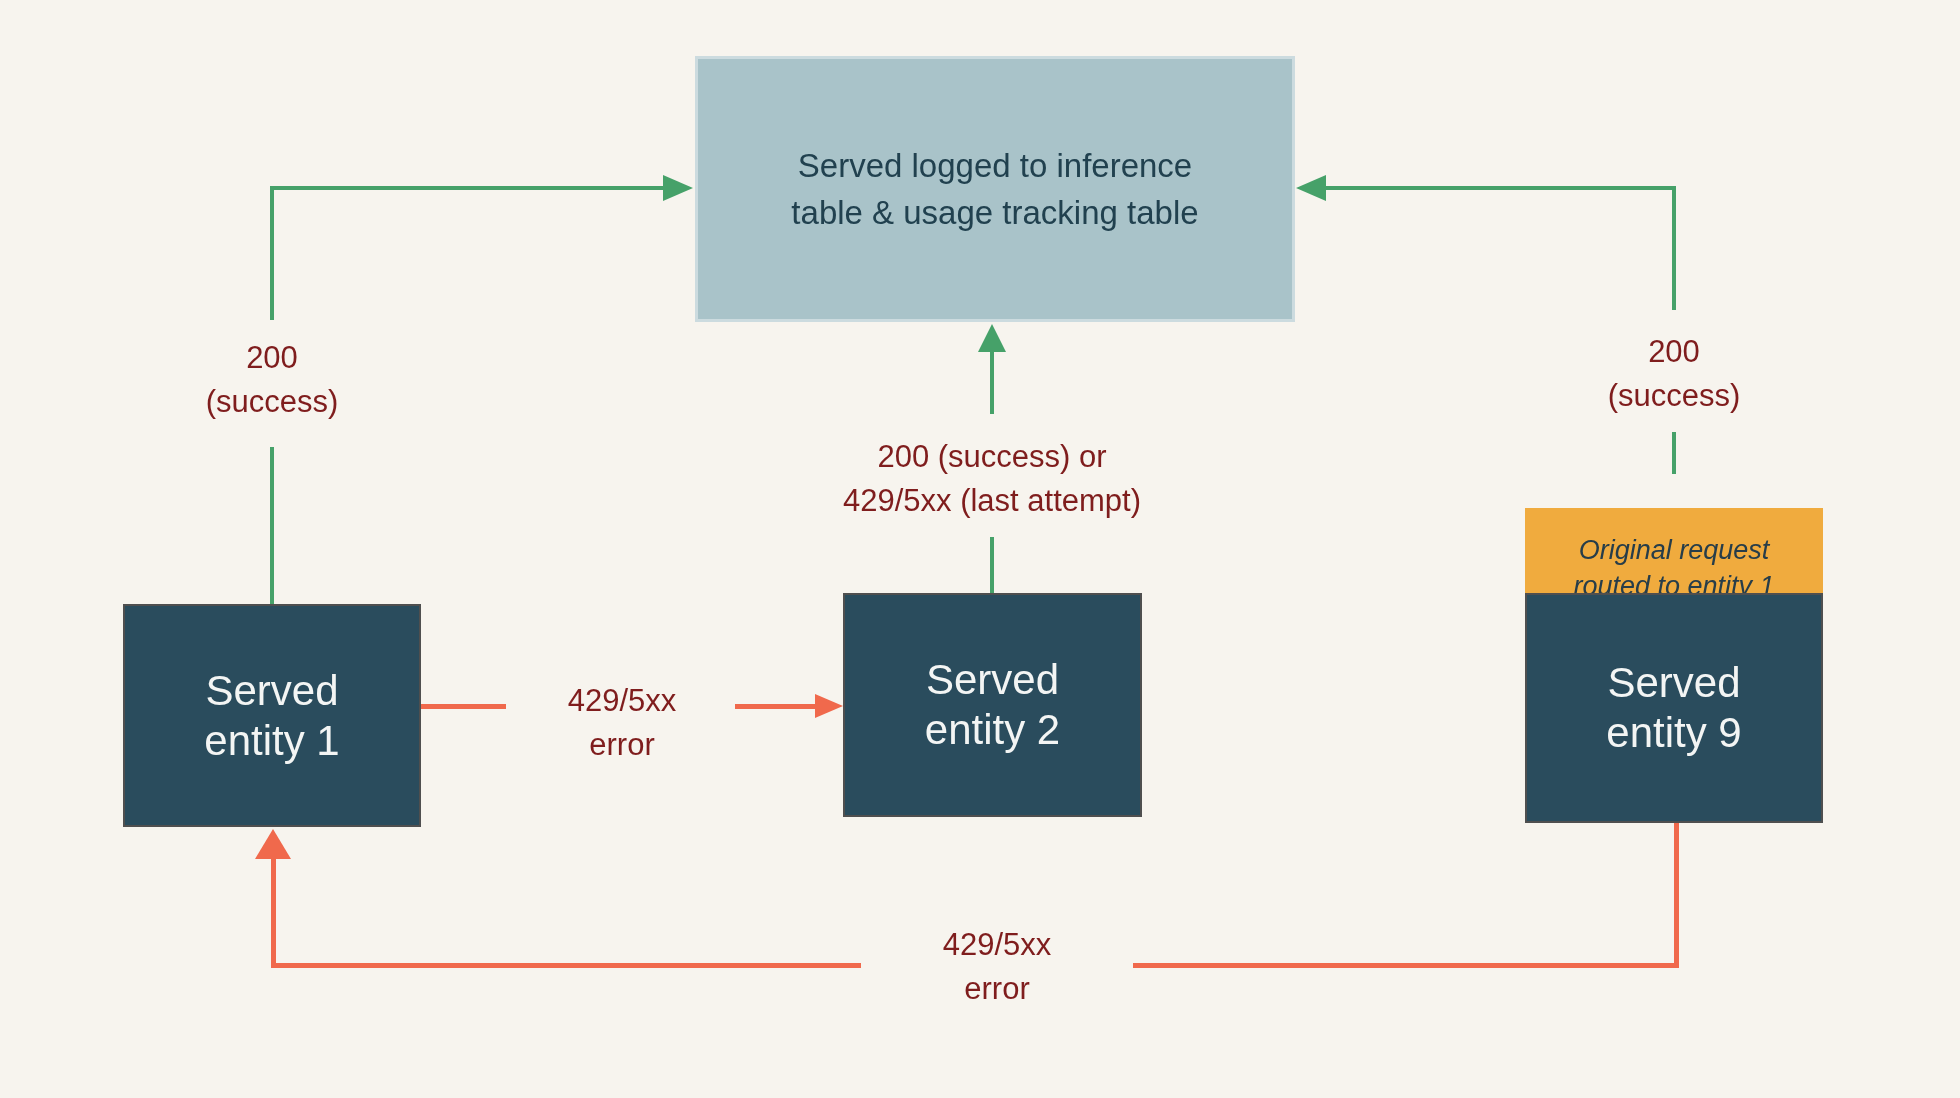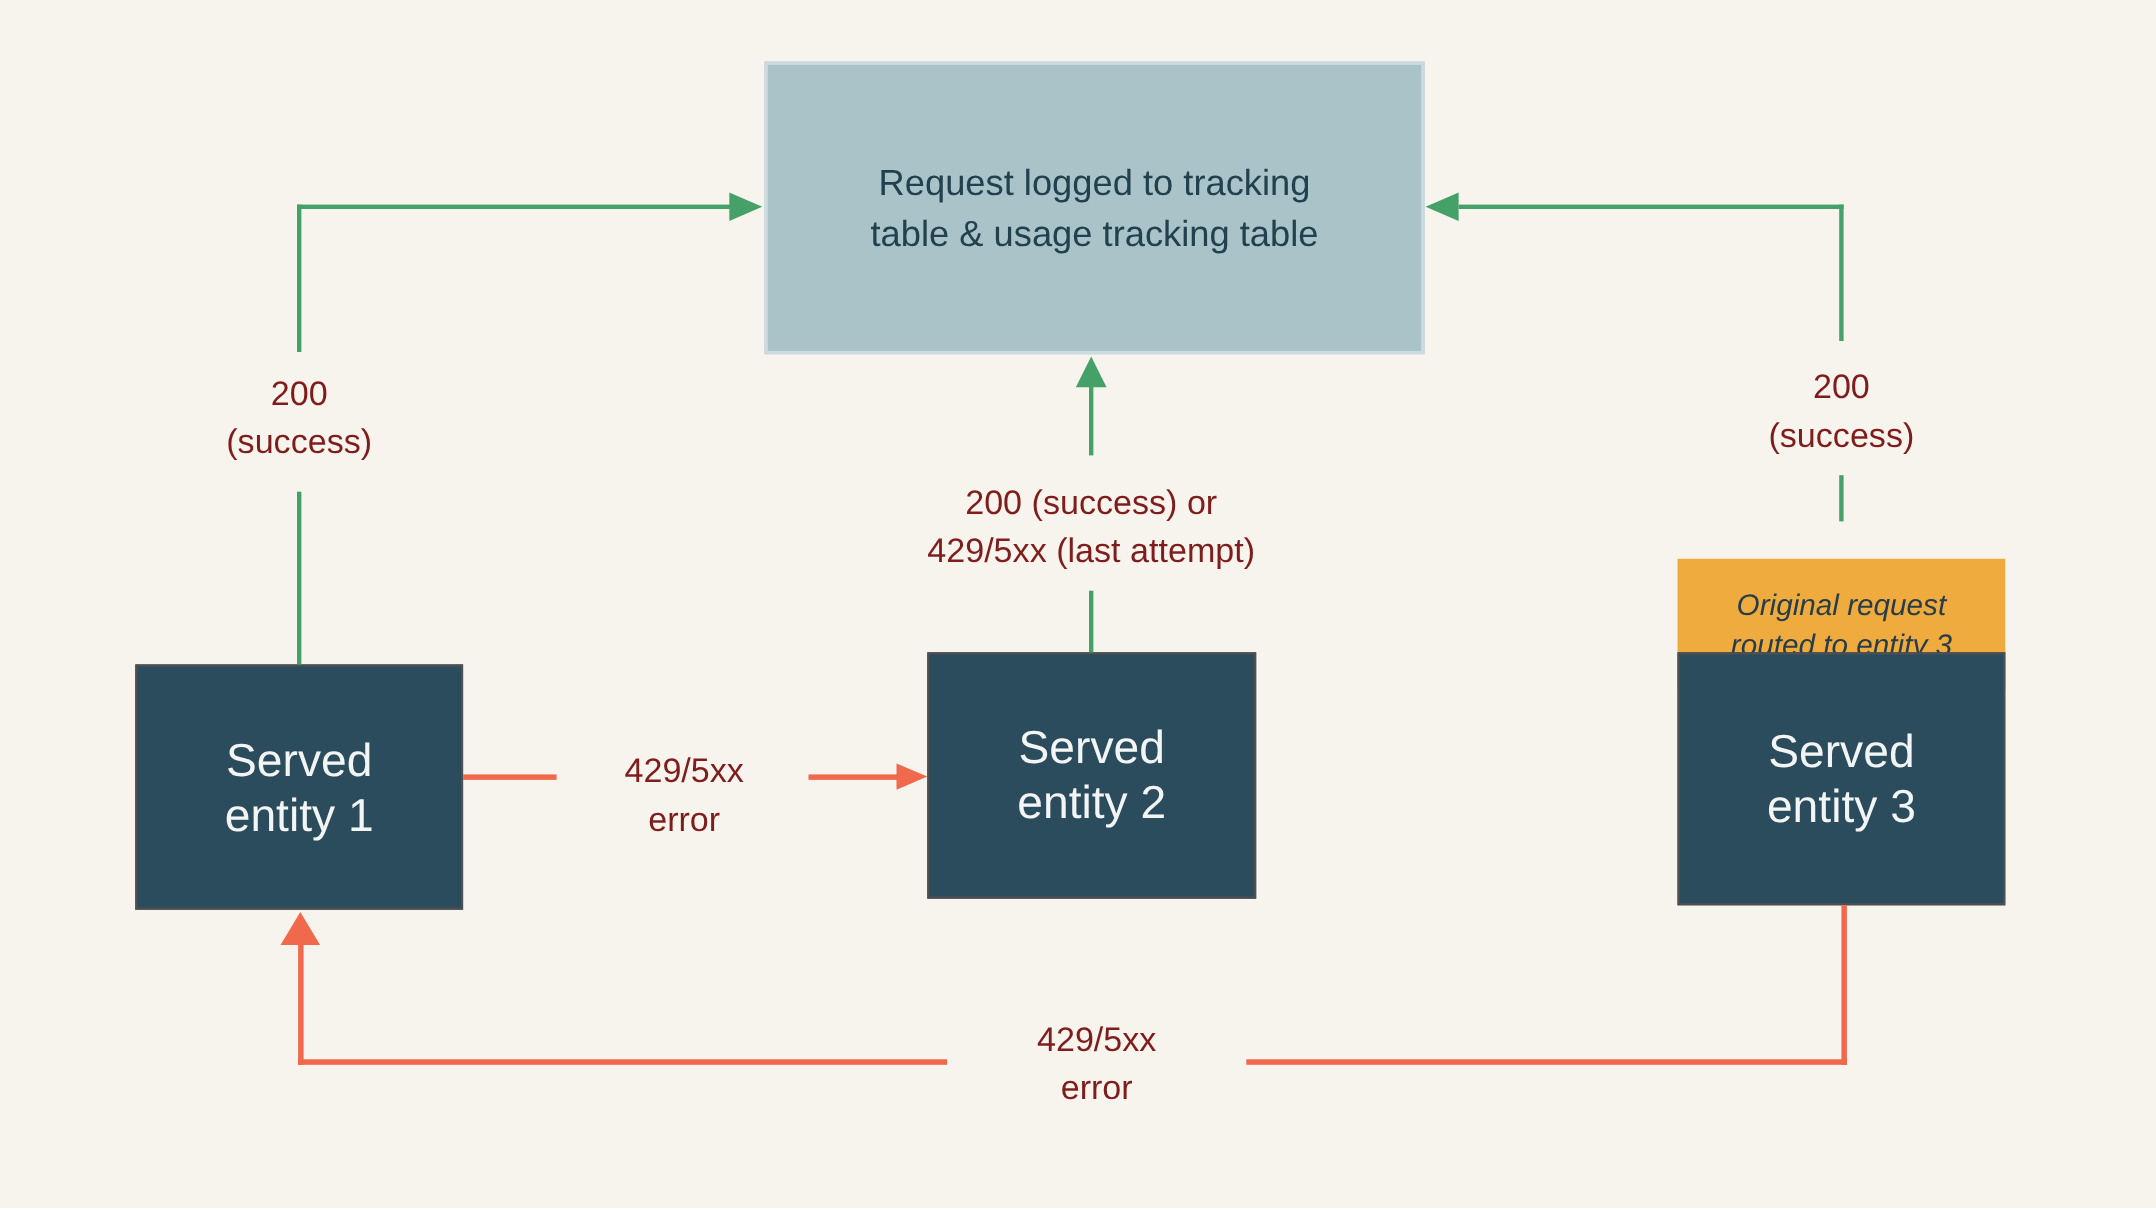--- a/index.html
+++ b/index.html
@@ -55,42 +55,42 @@
   .lbl-right{left:1524px;top:330px;width:300px;}
   .lbl-mid-err{left:472px;top:679px;width:300px;}
   .lbl-bot-err{left:847px;top:923px;width:300px;}
 </style>
 </head>
 <body>
 
 <div class="canvas">
 
   <div class="box log-box">
-    <span>Request logged to tracking</span>
+    <span>Served logged to inference</span>
     <span>table &amp; usage tracking table</span>
   </div>
 
   <div class="box entity-box entity-1">
     <span>Served</span>
     <span>entity 1</span>
   </div>
 
   <div class="box entity-box entity-2">
     <span>Served</span>
     <span>entity 2</span>
   </div>
 
   <div class="box entity-3-header">
     <span>Original request</span>
-    <span>routed to entity 3</span>
+    <span>routed to entity 1</span>
   </div>
 
   <div class="box entity-box entity-3">
     <span>Served</span>
-    <span>entity 3</span>
+    <span>entity 9</span>
   </div>
 
   <div class="line green" style="left:270px;top:447px;width:4px;height:157px;"></div>
   <div class="line green" style="left:270px;top:186px;width:4px;height:134px;"></div>
   <div class="line green" style="left:270px;top:186px;width:395px;height:4px;"></div>
   <div class="arrow arrow-right-green" style="left:663px;top:175px;"></div>
 
   <div class="line green" style="left:990px;top:537px;width:4px;height:56px;"></div>
   <div class="line green" style="left:990px;top:350px;width:4px;height:64px;"></div>
   <div class="arrow arrow-up-green" style="left:978px;top:324px;"></div>

